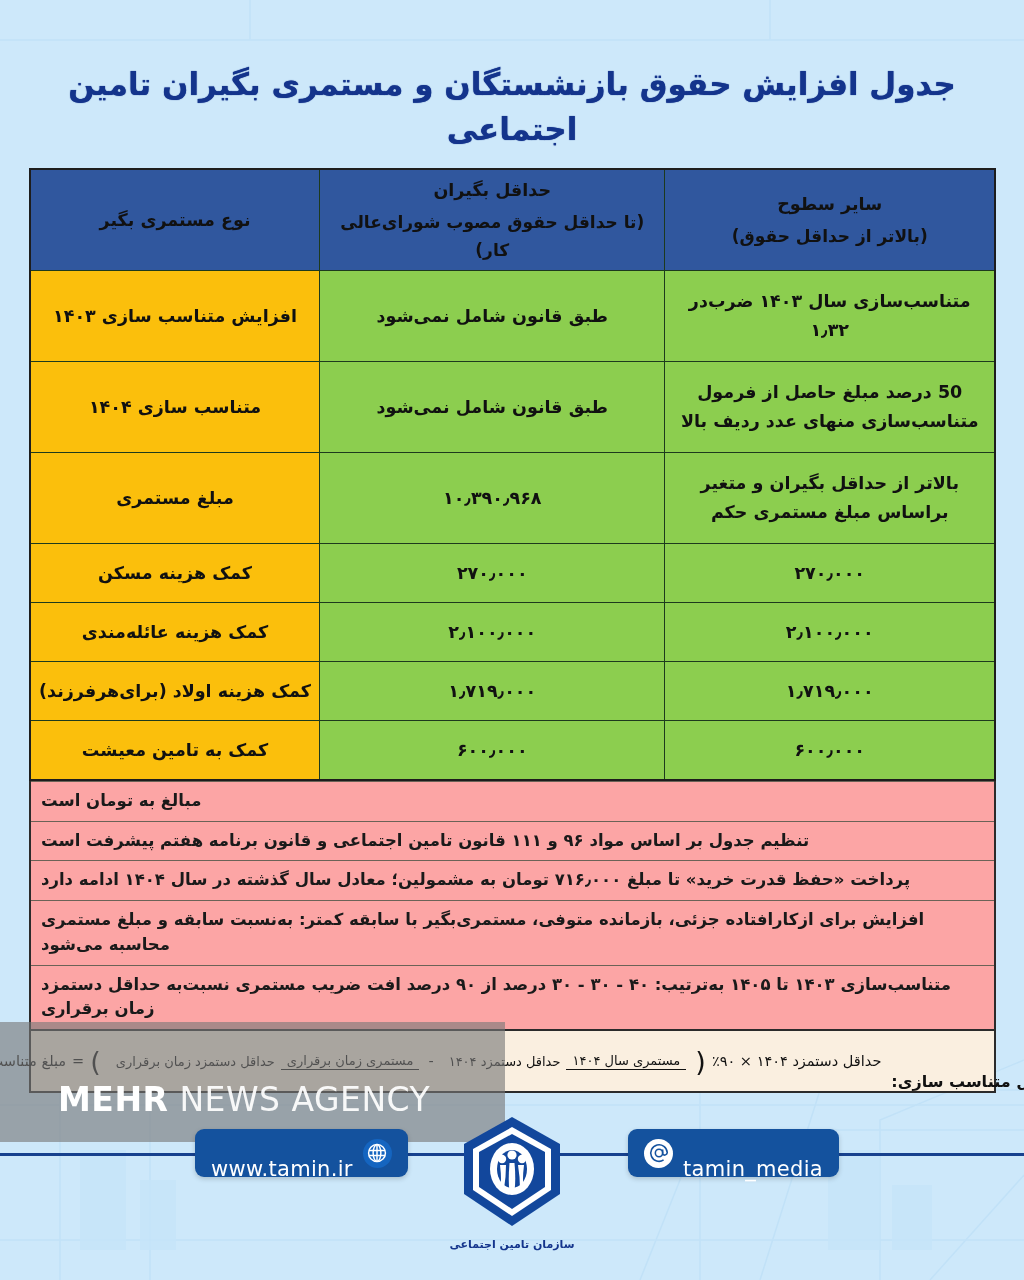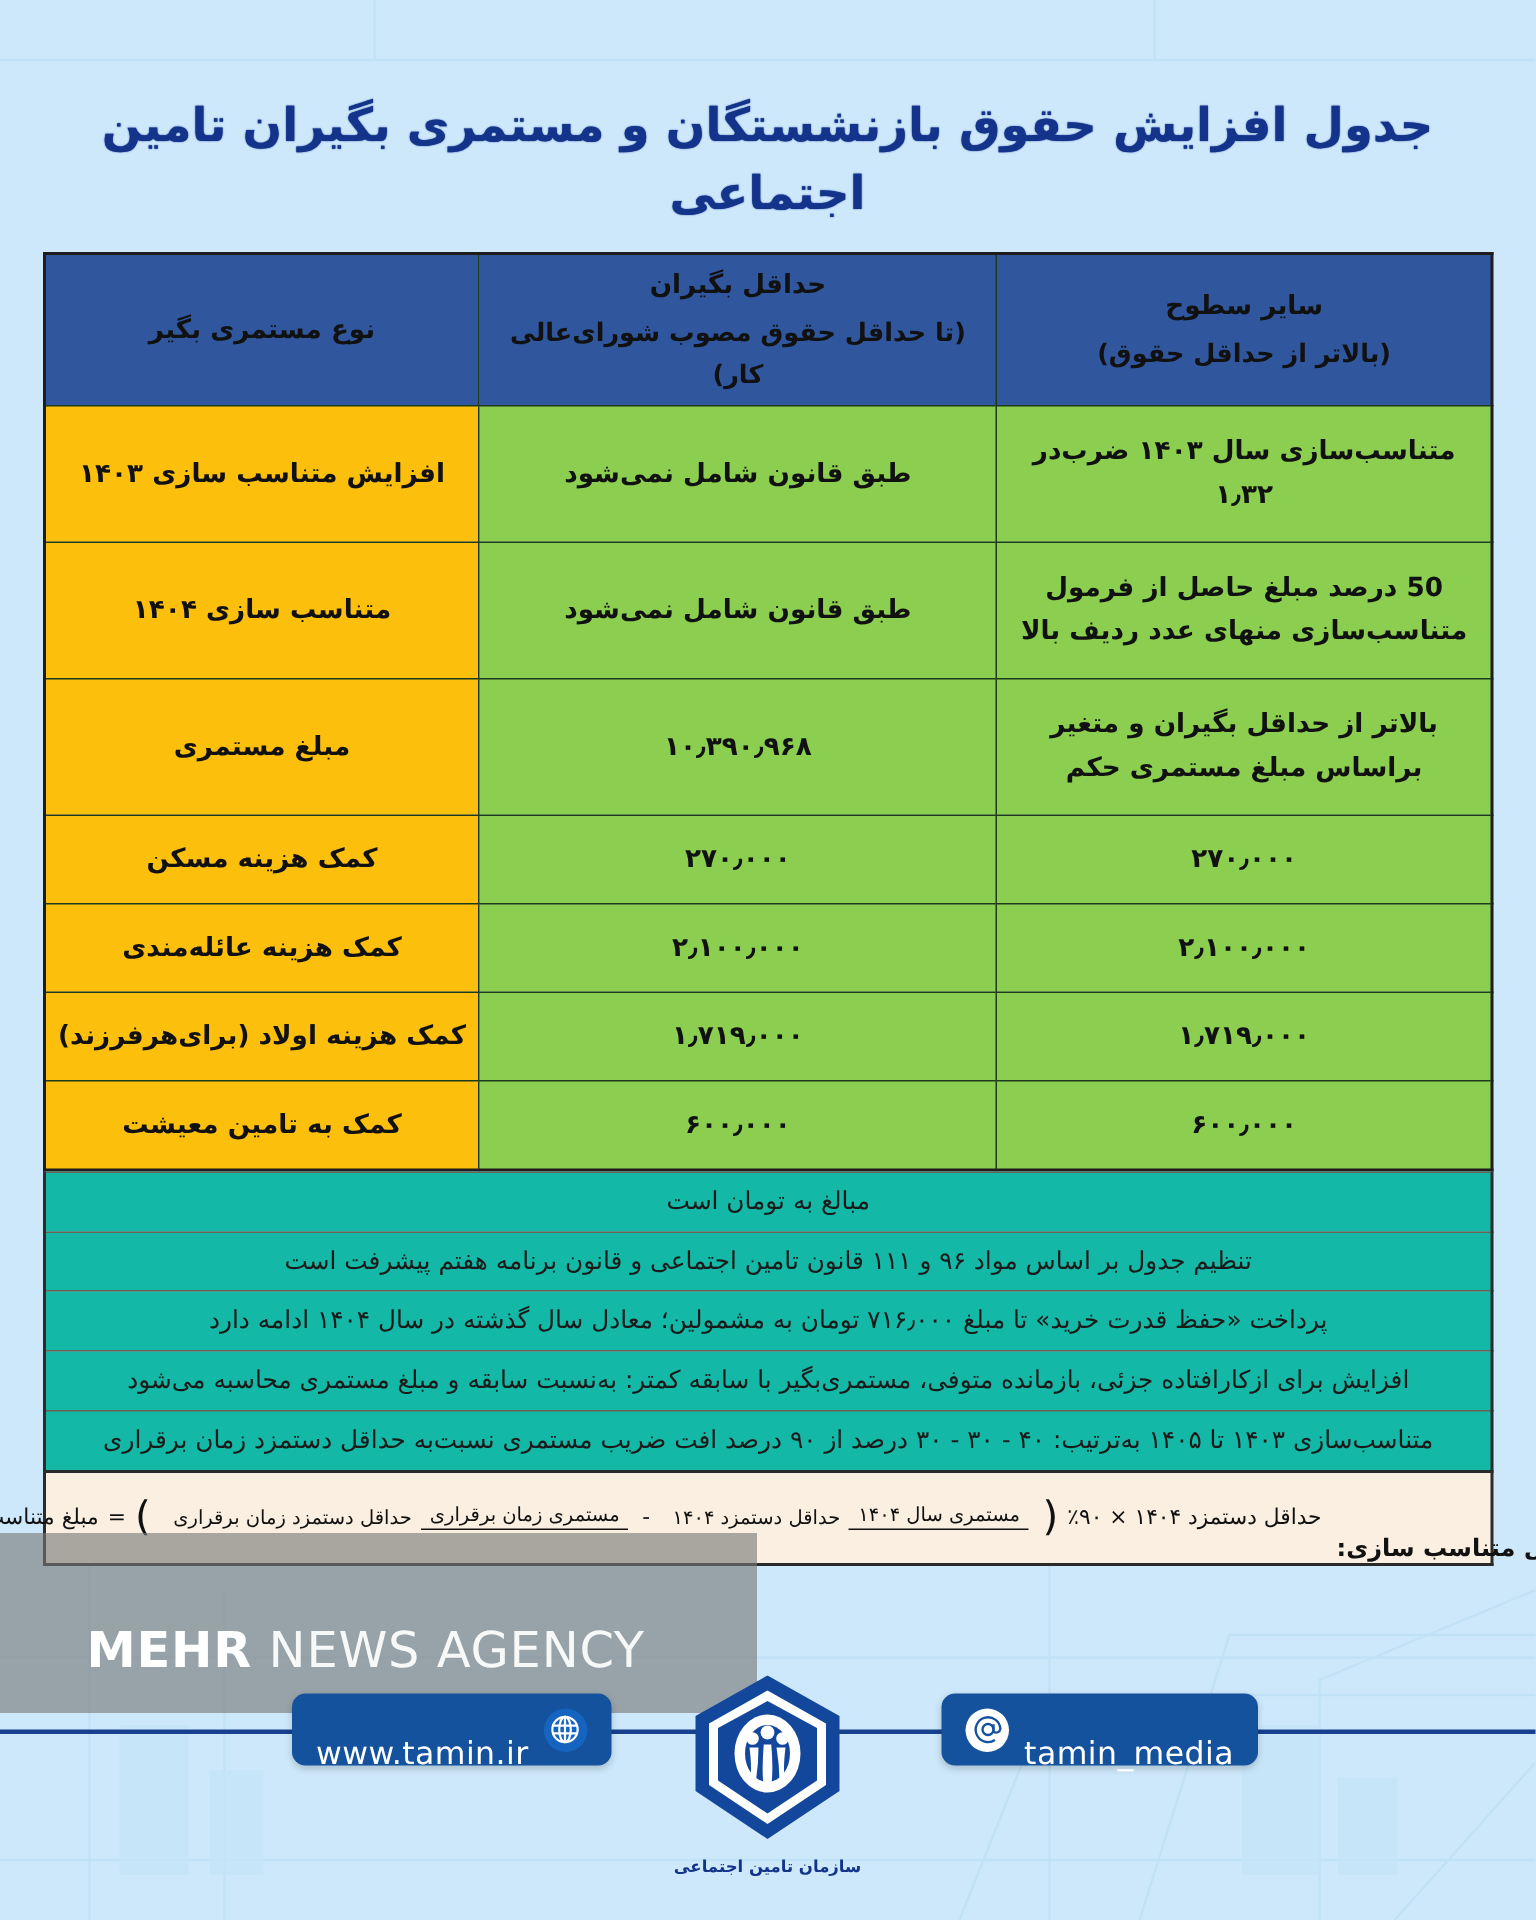--- a/index.html
+++ b/index.html
@@ -101,28 +101,28 @@
 
   
   table.notes {
     width: 100%;
     border-collapse: collapse;
     table-layout: fixed;
     border: 2px solid #2b2b2b;
     border-top: none;
   }
   table.notes td {
-    background: #14b8a6;
+    background: #fca5a5;
     border: 1.5px solid #6b6257;
-    text-align: center;
+    text-align: left;
     font-size: 16.5px;
     color: #1a1a1a;
     padding: 7px 10px;
     line-height: 1.5;
-    font-weight: normal;
+    font-weight: bold;
   }
 
   
   .formula-row {
     background: #faefe0;
     border: 2px solid #2b2b2b;
     border-top: none;
     height: 62px;
     display: flex;
     align-items: center;

